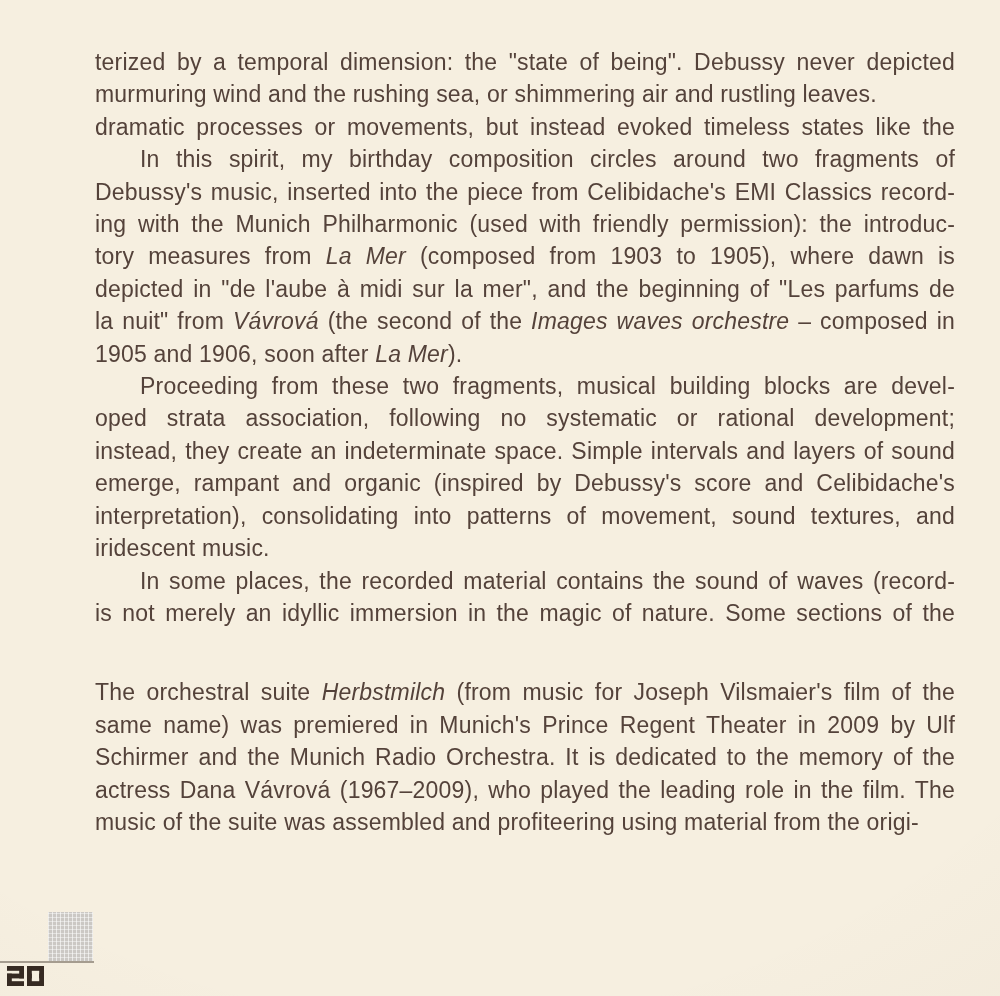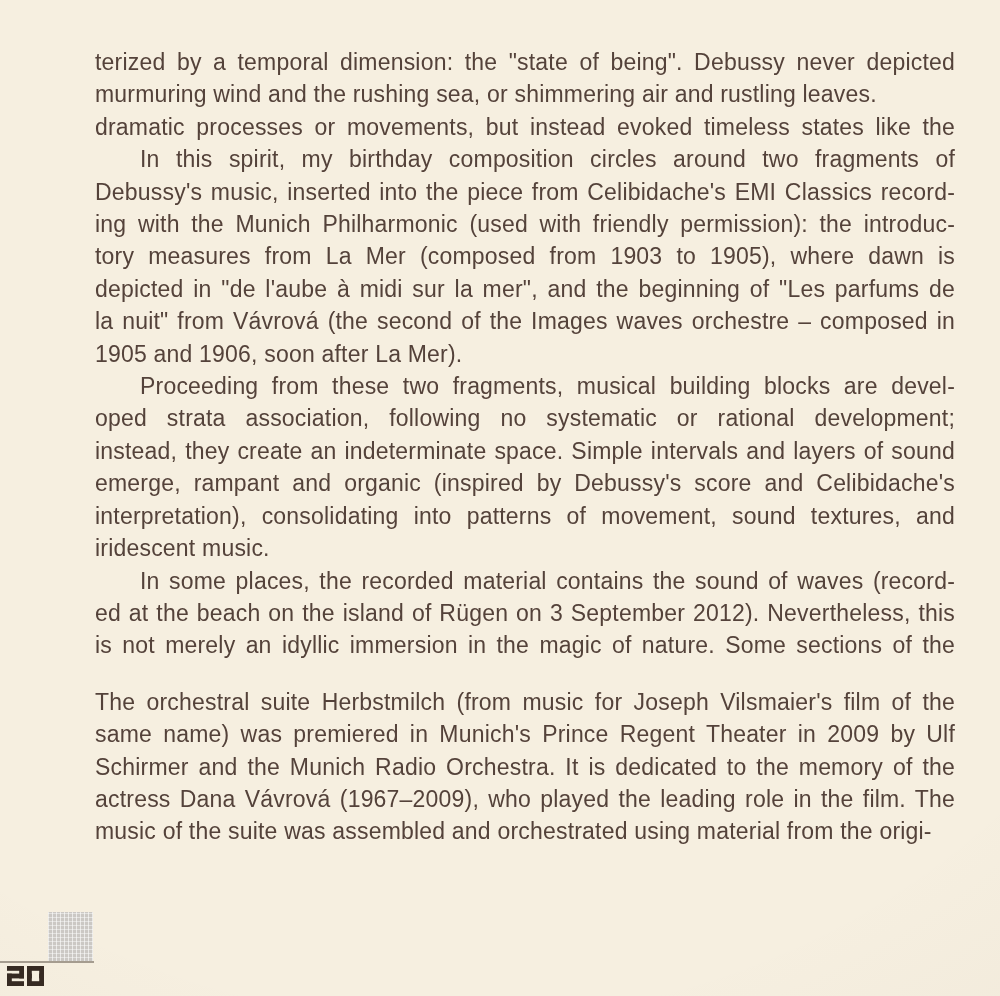--- a/index.html
+++ b/index.html
@@ -29,22 +29,22 @@
     letter-spacing: 0.2px;
     color: var(--text, #54423a);
   }
   .line {
     text-align: justify;
     text-align-last: justify;
     white-space: normal;
   }
   .line.last { text-align-last: left; }
   .paragraph.indented .line:first-child { text-indent: 45px; }
-  .paragraph.spaced { margin-top: 24px; }
-  .em { }
+  .paragraph.spaced { margin-top: 47px; }
+  .em { font-style: italic; }
   .halftone-square {
     position: absolute;
     left: 48px;
     top: 912px;
     width: 45px;
     height: 50px;
     background:
       repeating-linear-gradient(90deg, rgba(255,255,255,0.60) 0 1px, rgba(0,0,0,0) 1px 4px),
       repeating-linear-gradient(0deg,  rgba(255,255,255,0.45) 0 1px, rgba(0,0,0,0) 1px 4px),
       var(--square, #cbc8c4);
@@ -94,29 +94,28 @@
     <div class="paragraph indented">
       <div class="line"><span>Proceeding from these two fragments, musical building blocks are devel-</span></div>
       <div class="line"><span>oped strata association, following no systematic or rational development;</span></div>
       <div class="line"><span>instead, they create an indeterminate space. Simple intervals and layers of sound</span></div>
       <div class="line"><span>emerge, rampant and organic (inspired by Debussy's score and Celibidache's</span></div>
       <div class="line"><span>interpretation), consolidating into patterns of movement, sound textures, and</span></div>
       <div class="line last"><span>iridescent music.</span></div>
     </div>
     <div class="paragraph indented">
       <div class="line"><span>In some places, the recorded material contains the sound of waves (record-</span></div>
-      <div class="line"><span>ed at the beach on the island of Rügen on 3 September 2012). Nevertheless, this</span></div>
       <div class="line"><span>is not merely an idyllic immersion in the magic of nature. Some sections of the</span></div>
     </div>
     <div class="paragraph spaced">
       <div class="line"><span>The orchestral suite </span><span class="em">Herbstmilch</span><span> (from music for Joseph Vilsmaier's film of the</span></div>
       <div class="line"><span>same name) was premiered in Munich's Prince Regent Theater in 2009 by Ulf</span></div>
       <div class="line"><span>Schirmer and the Munich Radio Orchestra. It is dedicated to the memory of the</span></div>
       <div class="line"><span>actress Dana Vávrová (1967–2009), who played the leading role in the film. The</span></div>
-      <div class="line last"><span>music of the suite was assembled and orchestrated using material from the origi-</span></div>
+      <div class="line last"><span>music of the suite was assembled and profiteering using material from the origi-</span></div>
     </div>
   </main>
 
 <div class="halftone-square"></div>
 <div class="footer-rule"></div>
 <div class="page-number">
     <svg viewBox="0 0 17 20" class="digit">
       <rect x="0" y="0" width="17" height="4.8"></rect>
       <rect x="12.2" y="0" width="4.8" height="12.4"></rect>
       <rect x="0" y="7.6" width="17" height="4.8"></rect>

